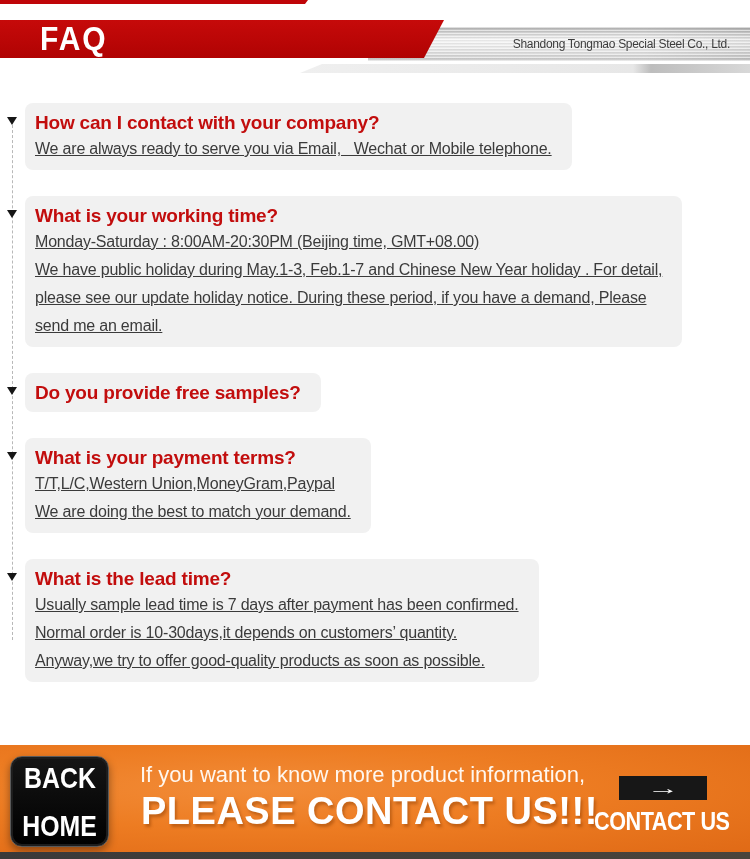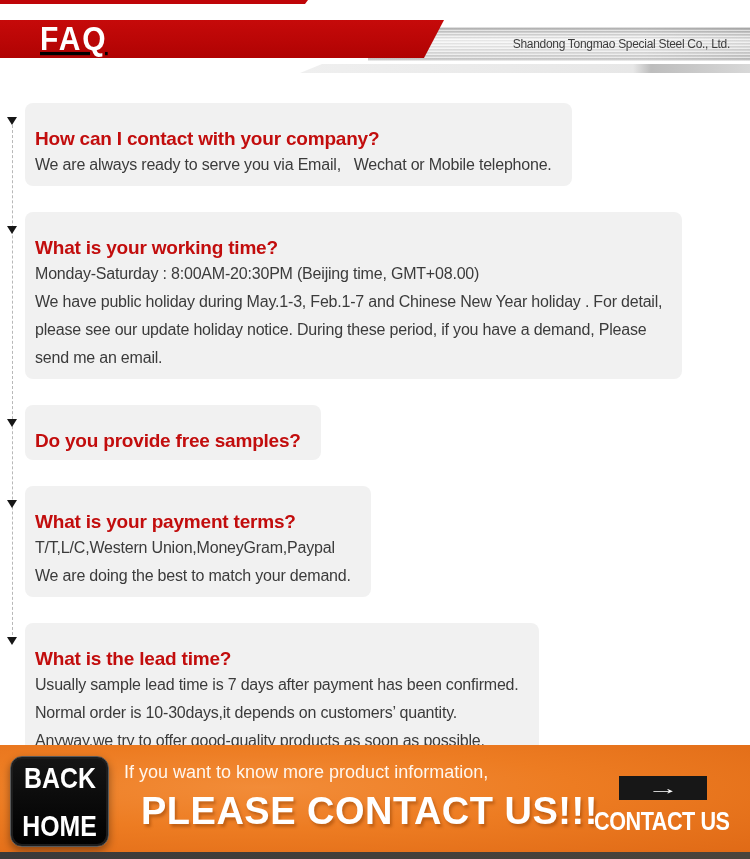--- a/index.html
+++ b/index.html
@@ -27,49 +27,50 @@
   }
   .divider-strip{
     position:absolute;left:300px;top:64px;width:450px;height:9px;
     clip-path:polygon(22px 0,100% 0,100% 100%,0 100%);
     background:linear-gradient(to right,#efefef,#e7e7e7 74%,#bdbdbd 78%,#d8d8d8);
   }
   .red-banner{
     position:absolute;left:0;top:20px;width:444px;height:38px;
     background:linear-gradient(#c60a0a,#b00303);
     clip-path:polygon(0 0,100% 0,calc(100% - 20px) 100%,0 100%);
-    display:flex;align-items:center;text-decoration:underline;
+    display:flex;align-items:center;
   }
   .faq-title{
     color:#fff;font-size:30px;font-weight:700;letter-spacing:2px;
     margin-left:40px;transform:scaleY(1.08);
   }
   
   .dashed-line{
     position:absolute;left:12px;top:120px;height:520px;width:0;
     border-left:1px dashed #b8b8b8;
   }
   .faq-list{position:absolute;left:25px;top:103px;width:725px;}
   .faq-item{position:relative;margin-bottom:26px;}
   .arrow-marker{
     position:absolute;left:-18px;top:14px;width:0;height:0;
     border-left:5px solid transparent;border-right:5px solid transparent;
     border-top:8px solid #161616;
   }
   .faq-box{
     display:inline-block;background:#f1f1f1;border-radius:8px;
-    padding:24px 20px 7px 10px;max-width:715px;box-sizing:border-box;
+    padding:8px 20px 7px 10px;max-width:715px;box-sizing:border-box;
   }
   .question{
     color:var(--question-red);font-size:19px;font-weight:700;
     line-height:24px;letter-spacing:-0.2px;white-space:pre;
   }
   .answer-line{
     color:#3b3b3b;font-size:16px;line-height:28px;letter-spacing:-0.2px;
     white-space:pre;
+    text-decoration:underline;
   }
   
   .footer{
     position:absolute;left:0;top:745px;width:750px;height:107px;
     background:radial-gradient(ellipse at 35% 40%, #f28c38 0%, var(--banner-orange) 45%, #e06a16 100%);
   }
   .footer-bottom-strip{
     position:absolute;left:0;top:852px;width:750px;height:7px;
     background:linear-gradient(to right,#3a3a3a,#4a443c);
   }
@@ -80,21 +81,21 @@
     box-shadow:0 4px 8px rgba(0,0,0,.4), inset 0 0 0 2px #1d1d1d;
     display:flex;flex-direction:column;align-items:center;justify-content:center;
     cursor:pointer;
     gap:12px;
   }
   .back-home span{
     color:#fff;font-weight:700;font-size:27px;line-height:36px;
     transform:scaleY(1.12) scaleX(.92);letter-spacing:0;
   }
   .promo-line1{
-    position:absolute;left:124px;top:17px;color:#fff7ef;font-size:18px;
+    position:absolute;left:140px;top:17px;color:#fff7ef;font-size:22px;
     white-space:nowrap;
   }
   .promo-line2{
     position:absolute;left:141px;top:45px;color:#fff;font-size:38px;
     font-weight:700;white-space:nowrap;letter-spacing:0.5px;
     text-shadow:2px 3px 3px rgba(140,60,0,.45);
   }
   .contact-arrow-btn{
     position:absolute;left:619px;top:31px;width:88px;height:24px;
     background:#171717;display:flex;align-items:center;justify-content:center;

